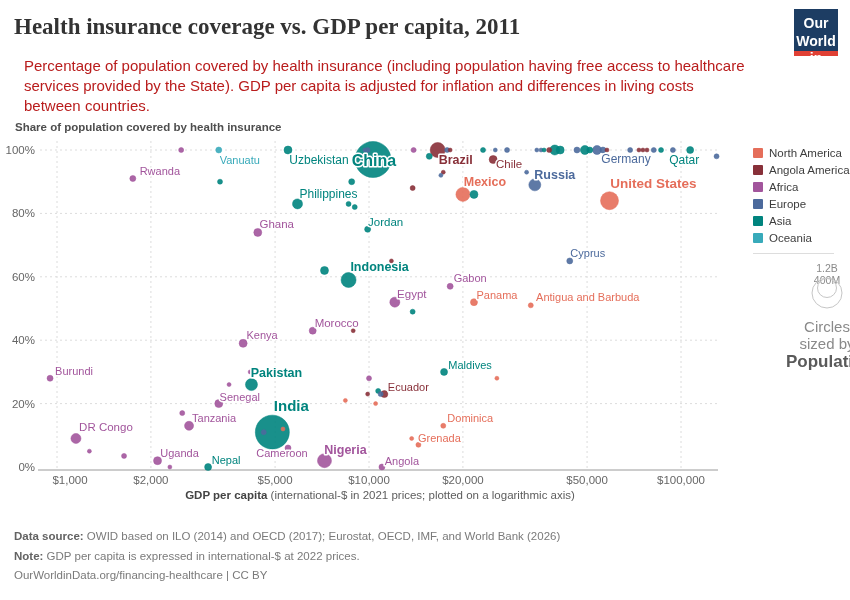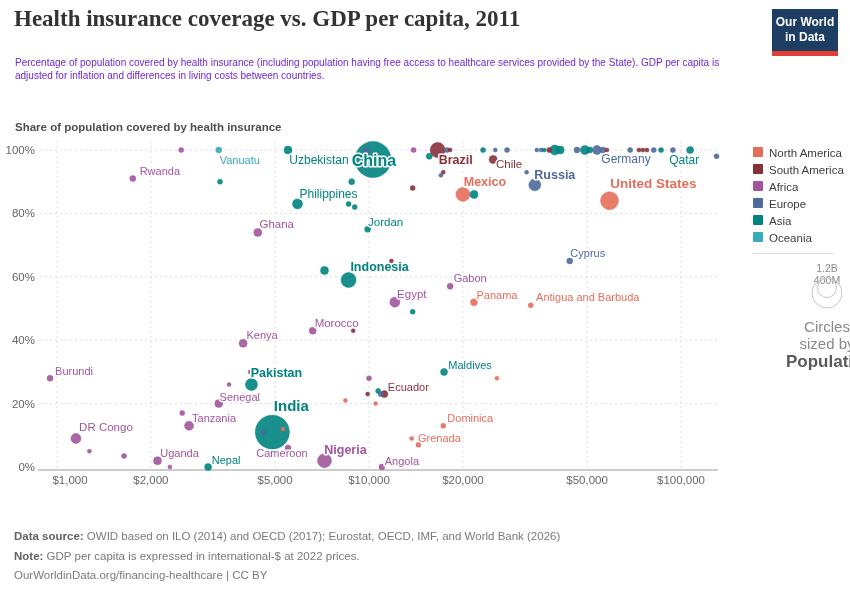--- a/index.html
+++ b/index.html
@@ -1,31 +1,31 @@
 <!DOCTYPE html>
 <html><head>
 <meta charset="utf-8">
 <style>
   html,body{margin:0;padding:0;background:#fff;}
   .canvas{position:relative;width:850px;height:600px;background:#fff;overflow:hidden;
           font-family:"Liberation Sans", sans-serif;}
-  .title{position:absolute;left:14px;top:6px;width:740px;
+  .title{position:absolute;left:14px;top:14px;width:740px;
          font-family:"Liberation Serif", serif;font-weight:700;font-size:23px;color:#333;}
-  .subtitle{position:absolute;left:15px;top:56px;max-width:726px;
-            font-size:10px;line-height:1.32;color:#6d28d9;}
-  .logo{position:absolute;right:12px;top:9px;width:66px;height:36px;background:#1d3d63;
+  .subtitle{position:absolute;left:24px;top:56px;max-width:726px;
+            font-size:15px;line-height:1.32;color:#b91c1c;}
+  .logo{position:absolute;right:12px;top:9px;width:44px;height:36px;background:#1d3d63;
         border-bottom:5px solid #e04034;color:#fff;text-align:center;
-        font-size:12px;font-weight:700;line-height:1.25;padding-top:6px;box-sizing:content-box;}
+        font-size:14px;font-weight:700;line-height:1.25;padding-top:6px;box-sizing:content-box;}
   .yaxis-title{position:absolute;left:15px;top:121px;font-size:11.5px;font-weight:600;color:#4e4e4e;text-align:center;}
   .xaxis-title{position:absolute;left:40px;top:489px;width:680px;text-align:center;
                font-size:11.5px;color:#5d5d5d;}
   .xaxis-title b{color:#444;}
   svg.chart{position:absolute;left:0;top:0;}
   .legend{position:absolute;left:753px;top:147px;width:95px;}
-  .legend-row{display:flex;margin-bottom:5px;cursor:pointer;}
+  .legend-row{display:flex;align-items:center;margin-bottom:5px;cursor:pointer;}
   .swatch{width:10px;height:10px;border-radius:1px;margin-right:6px;flex:0 0 auto;}
   .legend-label{font-size:11.5px;color:#3d3d3d;white-space:nowrap;}
   .legend-divider{border:none;border-top:1px solid #ddd;margin:9px 14px 6px 0;}
   .size-legend{text-align:center;width:82px;color:#858585;margin-left:33px;}
   .size-caption1{font-size:15px;color:#8a8a8a;margin-top:2px;}
   .size-caption2{font-size:17px;font-weight:700;color:#5a5a5a;}
   .footer{position:absolute;left:14px;top:527px;font-size:11.5px;color:#7a7a7a;line-height:1.7;}
   .footer b{color:#636363;}
   .footer .link{color:#7a7a7a;}
 </style>
@@ -199,30 +199,33 @@
       <text x="439.4090975337178" y="441.81" text-anchor="middle" font-size="11" fill="#e56e5a" stroke="#ffffff" stroke-width="3" paint-order="stroke" stroke-linejoin="round" font-weight="400">Grenada</text>
       <text x="455.67372346849714" y="164" text-anchor="middle" font-size="12.5" fill="#883039" stroke="#ffffff" stroke-width="3" paint-order="stroke" stroke-linejoin="round" font-weight="600">Brazil</text>
       <text x="484.92135864716215" y="186.38" text-anchor="middle" font-size="12.5" fill="#e56e5a" stroke="#ffffff" stroke-width="3" paint-order="stroke" stroke-linejoin="round" font-weight="600">Mexico</text>
       <text x="509.1572827056757" y="167.51" text-anchor="middle" font-size="11.5" fill="#883039" stroke="#ffffff" stroke-width="3" paint-order="stroke" stroke-linejoin="round" font-weight="400">Chile</text>
       <text x="554.8214221171836" y="178.87" text-anchor="middle" font-size="12.5" fill="#4c6a9c" stroke="#ffffff" stroke-width="3" paint-order="stroke" stroke-linejoin="round" font-weight="600">Russia</text>
       <text x="653.5058276323489" y="187.72000000000003" text-anchor="middle" font-size="13.5" fill="#e56e5a" stroke="#ffffff" stroke-width="3" paint-order="stroke" stroke-linejoin="round" font-weight="600">United States</text>
       <text x="626.0040700079134" y="163" text-anchor="middle" font-size="12" fill="#4c6a9c" stroke="#ffffff" stroke-width="3" paint-order="stroke" stroke-linejoin="round" font-weight="400">Germany</text>
       <text x="684.1677386377854" y="164" text-anchor="middle" font-size="12" fill="#00847e" stroke="#ffffff" stroke-width="3" paint-order="stroke" stroke-linejoin="round" font-weight="400">Qatar</text>
     </svg>
 
+  <div class="xaxis-title">
+    <b>GDP per capita</b><span> (international-$ in 2021 prices; plotted on a logarithmic axis)</span>
+  </div>
 
   <div class="legend">
     <div id="legend-items">
         <div class="legend-row">
           <span class="swatch" style="background: rgb(229, 110, 90);"></span>
           <span class="legend-label">North America</span>
         </div>
         <div class="legend-row">
           <span class="swatch" style="background: rgb(136, 48, 57);"></span>
-          <span class="legend-label">South America</span>
+          <span class="legend-label">Angola America</span>
         </div>
         <div class="legend-row">
           <span class="swatch" style="background: rgb(162, 85, 156);"></span>
           <span class="legend-label">Africa</span>
         </div>
         <div class="legend-row">
           <span class="swatch" style="background: rgb(76, 106, 156);"></span>
           <span class="legend-label">Europe</span>
         </div>
         <div class="legend-row">

